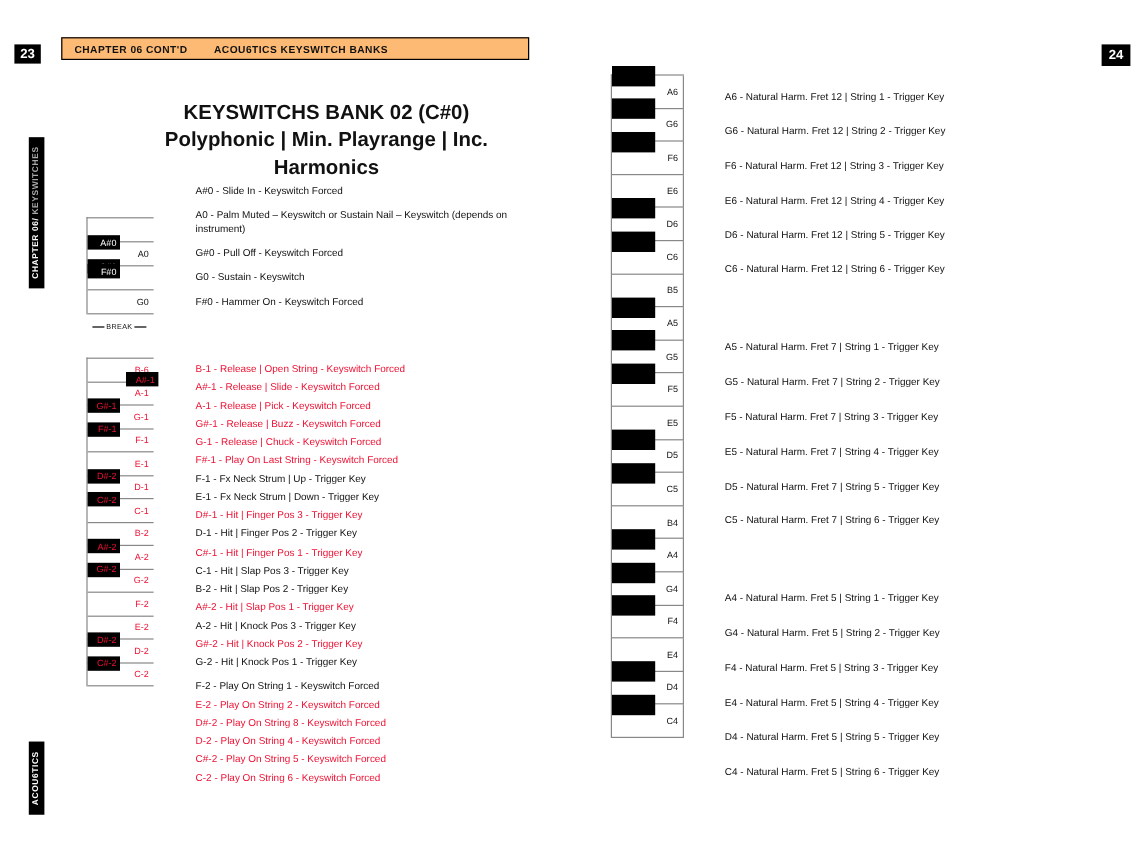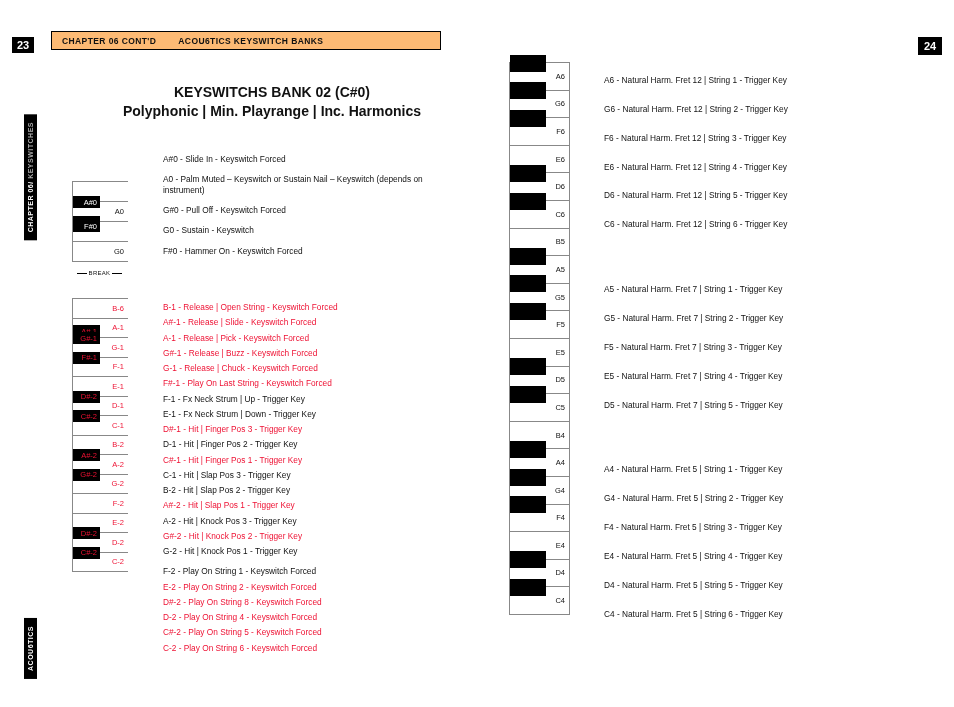--- a/index.html
+++ b/index.html
@@ -62,21 +62,21 @@
     gap: 22px;
   }
 
   
   .heading {
     position: absolute;
     left: 102px; top: 83px;
     width: 340px;
     text-align: center;
     font-weight: bold;
-    font-size: 14px;
+    font-size: 17px;
     line-height: 1.35;
   }
 
   
   .kbd {
     position: absolute;
     border-top: 1px solid #888;
     border-left: 1px solid #888;
   }
   .kbd .wk {
@@ -185,21 +185,21 @@
       <div class="wk"></div>
       <div class="wk">G0</div>
       <div class="bk" style="top: 14px; height: 12px;">A#0</div>
       <div class="bk" style="top: 34px; height: 12px;">G#0</div>
       <div class="bk" style="top: 38px; height: 12px;">F#0</div>
     </div>
   <div class="break-label">BREAK</div>
 
   <div id="kbd2" class="kbd">
       <div class="wk red">B-6</div>
-      <div class="bk red" style="top: 26px;">A#-1</div>
+      <div class="bk red" style="top: 11px; margin-left: 32px;">A#-1</div>
       <div class="wk red">A-1</div>
       <div class="bk red" style="top: 33px;">G#-1</div>
       <div class="wk red">G-1</div>
       <div class="bk red" style="top: 52.5px;">F#-1</div>
       <div class="wk red">F-1</div>
       <div class="wk red">E-1</div>
       <div class="bk red" style="top: 91.5px;">D#-2</div>
       <div class="wk red">D-1</div>
       <div class="bk red" style="top: 111px;">C#-2</div>
       <div class="wk red">C-1</div>
@@ -293,20 +293,21 @@
       <div class="row">F6 - Natural Harm. Fret 12 | String 3 - Trigger Key</div>
       <div class="row">E6 - Natural Harm. Fret 12 | String 4 - Trigger Key</div>
       <div class="row">D6 - Natural Harm. Fret 12 | String 5 - Trigger Key</div>
       <div class="row">C6 - Natural Harm. Fret 12 | String 6 - Trigger Key</div>
       <div class="gap"></div>
       <div class="row">A5 - Natural Harm. Fret 7 | String 1 - Trigger Key</div>
       <div class="row">G5 - Natural Harm. Fret 7 | String 2 - Trigger Key</div>
       <div class="row">F5 - Natural Harm. Fret 7 | String 3 - Trigger Key</div>
       <div class="row">E5 - Natural Harm. Fret 7 | String 4 - Trigger Key</div>
       <div class="row">D5 - Natural Harm. Fret 7 | String 5 - Trigger Key</div>
+      <div class="row">C5 - Natural Harm. Fret 7 | String 6 - Trigger Key</div>
       <div class="gap"></div>
       <div class="row">A4 - Natural Harm. Fret 5 | String 1 - Trigger Key</div>
       <div class="row">G4 - Natural Harm. Fret 5 | String 2 - Trigger Key</div>
       <div class="row">F4 - Natural Harm. Fret 5 | String 3 - Trigger Key</div>
       <div class="row">E4 - Natural Harm. Fret 5 | String 4 - Trigger Key</div>
       <div class="row">D4 - Natural Harm. Fret 5 | String 5 - Trigger Key</div>
       <div class="row">C4 - Natural Harm. Fret 5 | String 6 - Trigger Key</div>
     </div>
 
 </div>

